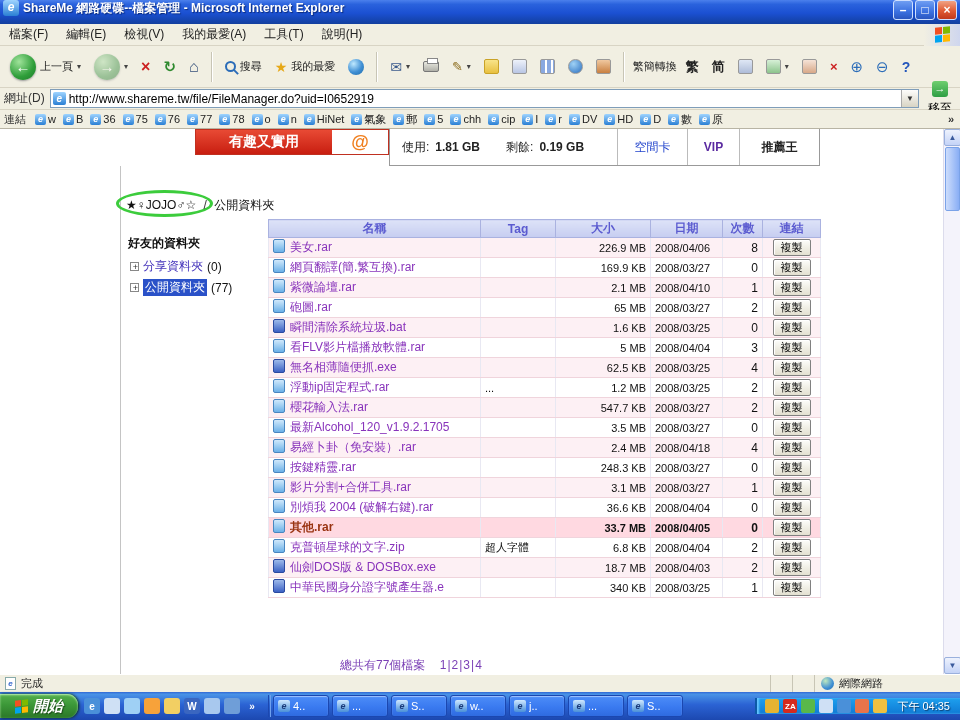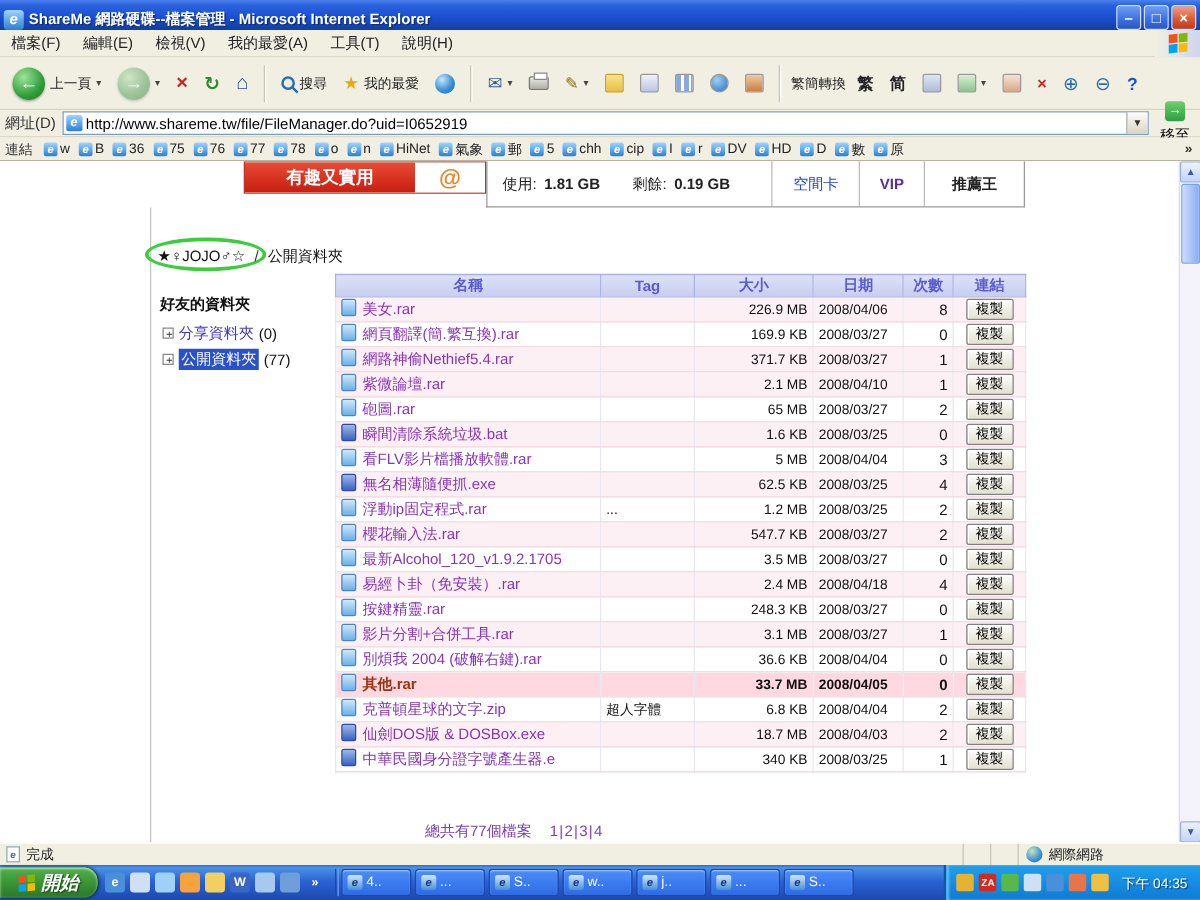--- a/index.html
+++ b/index.html
@@ -2,21 +2,21 @@
 <html><head>
 <meta charset="utf-8">
 <style>
   * { margin:0; padding:0; box-sizing:border-box; }
   body { font-family:"Liberation Sans","DejaVu Sans",sans-serif; background:#444; }
   .screen { position:relative; width:960px; height:720px; overflow:hidden; background:#fff; }
 
   
   .titlebar{position:absolute;left:0;top:0;width:960px;height:24px;
     background:linear-gradient(180deg,#4b80ec 0%,#2a62dd 18%,#1b50d2 55%,#123f9e 100%);
-    display:flex;align-items:flex-end;padding:0 3px;color:#fff;}
+    display:flex;align-items:flex-start;padding:0 3px;color:#fff;}
   .ie-logo{width:16px;height:16px;background:linear-gradient(#9fd4ff,#2a7fd4);border-radius:3px;
     color:#fff;font-weight:bold;font-style:italic;font-size:12px;text-align:center;line-height:15px;margin-right:4px;}
   .ie-logo::before{content:"e";}
   .title-text{font-size:12px;font-weight:bold;text-shadow:1px 1px 1px #0a2a7a;flex:1;white-space:nowrap;overflow:hidden;}
   .win-btns{display:flex;gap:2px;}
   .wbtn{width:20px;height:20px;border-radius:3px;border:1px solid #cfe0ff;color:#fff;font-size:12px;
     text-align:center;line-height:18px;background:linear-gradient(#6f9ef2,#3a70e0 60%,#2a57c0);}
   .wbtn.min::before{content:"–";font-weight:bold;}
   .wbtn.max::before{content:"□";}
   .wbtn.close{background:linear-gradient(#f0a284,#e05a33 55%,#c0391c);}
@@ -189,21 +189,21 @@
   .ql-icon{width:16px;height:16px;border-radius:3px;font-size:10px;font-weight:bold;color:#fff;
     display:inline-flex;align-items:center;justify-content:center;cursor:pointer;}
   .tb-div{width:3px;height:22px;border-left:1px solid #1c48b0;border-right:1px solid #6fa0ee;margin:0 2px;}
   .task-buttons{display:flex;gap:3px;flex:1;overflow:hidden;padding-right:4px;}
   .task-btn{width:56px;height:22px;border-radius:3px;background:linear-gradient(#4d8df8,#3a7af0 55%,#2f6be0);
     border:1px solid #1b47b0;display:flex;align-items:center;gap:3px;padding:0 4px;color:#fff;font-size:11px;cursor:pointer;
     box-shadow:inset 0 1px 1px #9fc2ff;}
   .tb-icon{width:12px;height:12px;background:linear-gradient(#cfe8ff,#4a90d9);border-radius:2px;color:#1a3a7a;
     font-size:9px;font-weight:bold;font-style:italic;text-align:center;line-height:12px;flex:none;}
   .tb-label{overflow:hidden;white-space:nowrap;text-overflow:ellipsis;}
-  .tray{height:28px;display:flex;align-items:center;gap:4px;padding:0 10px 0 8px;
+  .tray{height:16px;display:flex;align-items:center;gap:4px;padding:0 10px 0 8px;
     background:linear-gradient(#1ea0ee,#0f7ad4);border-left:2px solid #0c5aa8;box-shadow:inset 2px 0 2px #66c6ff;}
   .tray-icon{width:14px;height:14px;border-radius:2px;display:inline-flex;align-items:center;justify-content:center;
     font-size:8px;font-weight:bold;color:#fff;cursor:pointer;}
   .tray-clock{color:#fff;font-size:11px;margin-left:6px;white-space:nowrap;text-shadow:1px 1px 1px #0a3a6a;}
 </style>
 </head>
 <body>
 
 <div class="screen">
 
@@ -491,28 +491,20 @@
             <td class="td-date">2008/04/06</td>
             <td class="td-count">8</td>
             <td class="td-link"><button class="copy-btn">複製</button></td>
           </tr>
           <tr class="even">
             <td class="td-name"><span class="ficon doc"></span><a class="fname">網頁翻譯(簡.繁互換).rar</a></td>
             <td class="td-tag"></td>
             <td class="td-size">169.9 KB</td>
             <td class="td-date">2008/03/27</td>
             <td class="td-count">0</td>
-            <td class="td-link"><button class="copy-btn">複製</button></td>
-          </tr>
-          <tr class="odd">
-            <td class="td-name"><span class="ficon doc"></span><a class="fname">網路神偷Nethief5.4.rar</a></td>
-            <td class="td-tag"></td>
-            <td class="td-size">371.7 KB</td>
-            <td class="td-date">2008/03/27</td>
-            <td class="td-count">1</td>
             <td class="td-link"><button class="copy-btn">複製</button></td>
           </tr>
           <tr class="odd">
             <td class="td-name"><span class="ficon doc"></span><a class="fname">紫微論壇.rar</a></td>
             <td class="td-tag"></td>
             <td class="td-size">2.1 MB</td>
             <td class="td-date">2008/04/10</td>
             <td class="td-count">1</td>
             <td class="td-link"><button class="copy-btn">複製</button></td>
           </tr>

